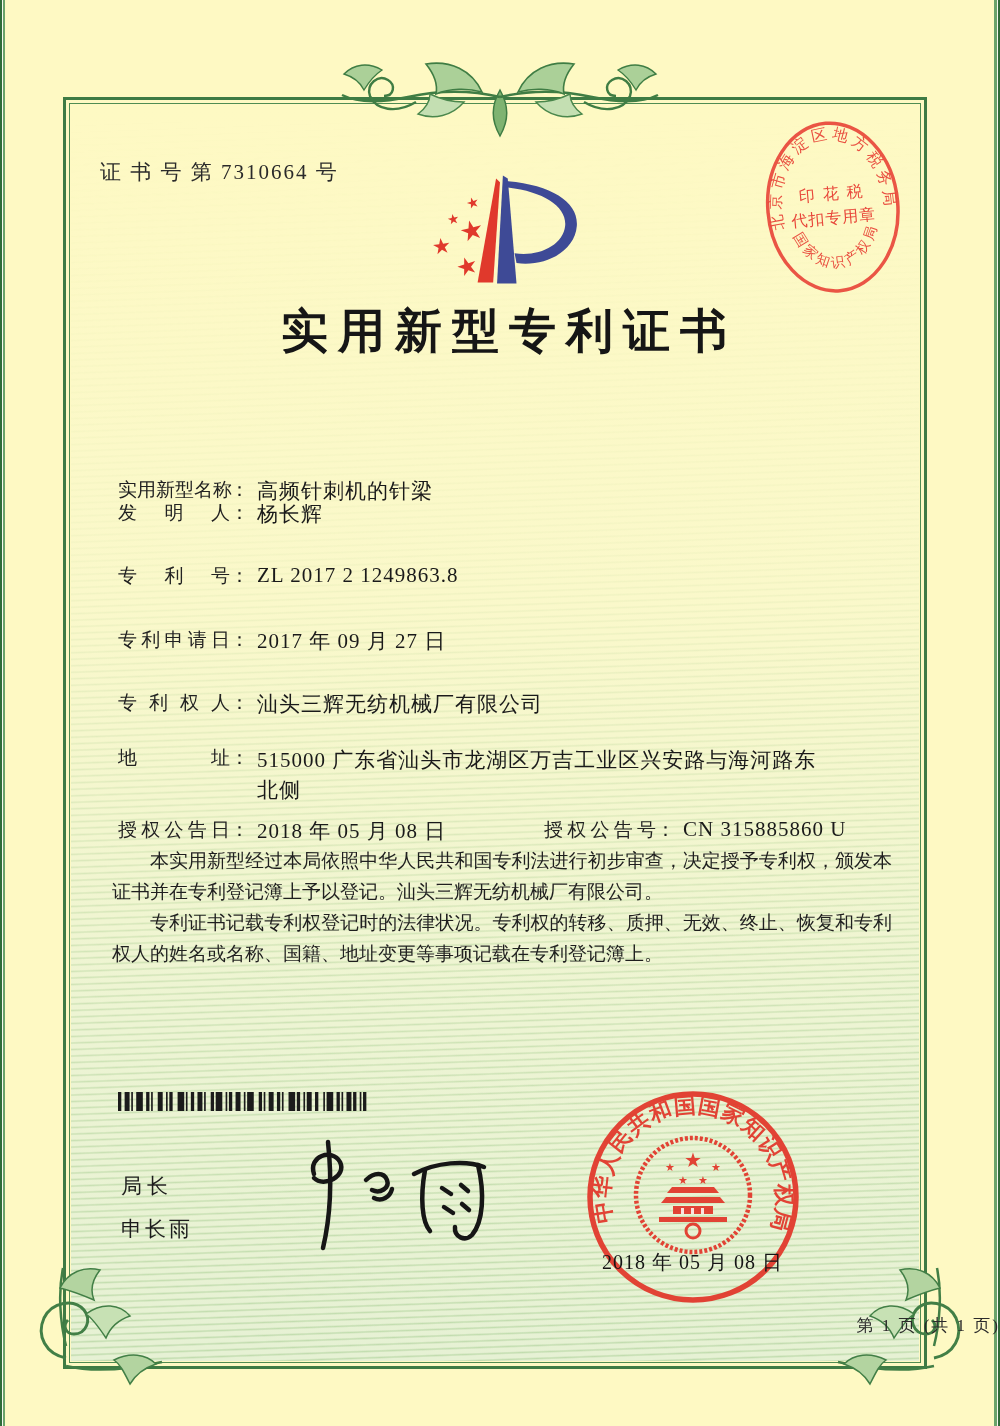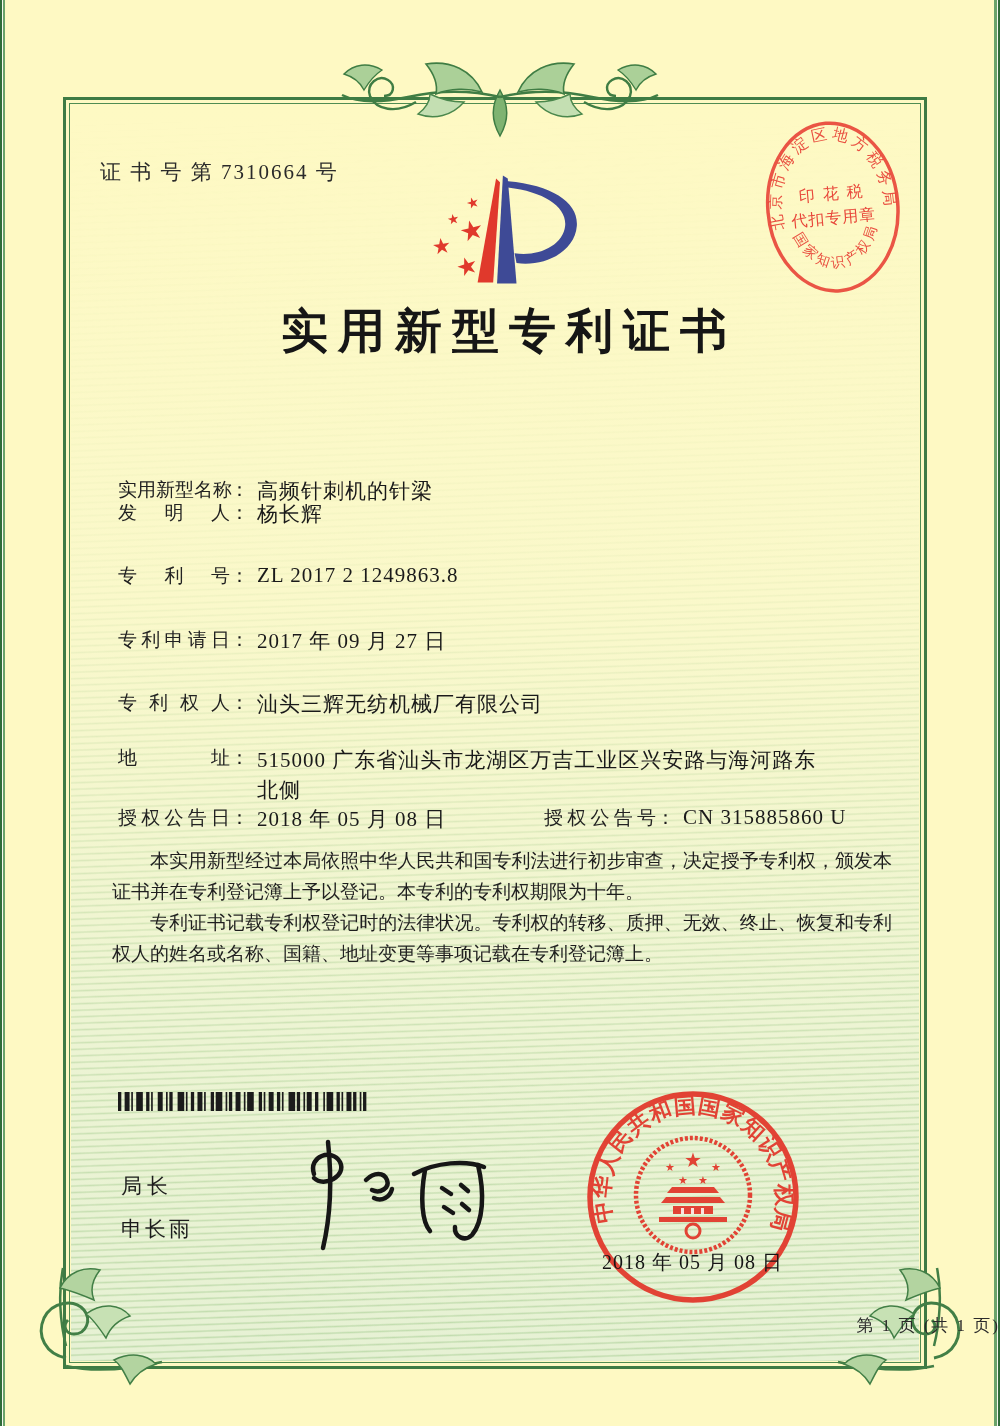--- a/index.html
+++ b/index.html
@@ -154,30 +154,30 @@
     </div>
     <div class="frow" style="top:190px;">
       <span class="flabel">专利申请日</span><span class="fcolon">：</span><span class="fvalue">2017 年 09 月 27 日</span>
     </div>
     <div class="frow" style="top:253px;">
       <span class="flabel">专利权人</span><span class="fcolon">：</span><span class="fvalue">汕头三辉无纺机械厂有限公司</span>
     </div>
     <div class="frow" style="top:308px;">
       <span class="flabel">地址</span><span class="fcolon">：</span><span class="fvalue wrap">515000 广东省汕头市龙湖区万吉工业区兴安路与海河路东北侧</span>
     </div>
-    <div class="frow" style="top:368px;">
+    <div class="frow" style="top:380px;">
       <span class="flabel">授权公告日</span><span class="fcolon">：</span><span class="fvalue">2018 年 05 月 08 日</span>
       <span class="grant-group">
         <span class="flabel">授权公告号</span><span class="fcolon">：</span><span class="fvalue">CN 315885860 U</span>
       </span>
     </div>
   </div>
 
   <div class="abs paras">
-    <p>本实用新型经过本局依照中华人民共和国专利法进行初步审查，决定授予专利权，颁发本证书并在专利登记簿上予以登记。本专利的专利权期限为十年。</p>
+    <p>本实用新型经过本局依照中华人民共和国专利法进行初步审查，决定授予专利权，颁发本证书并在专利登记簿上予以登记。汕头三辉无纺机械厂有限公司。</p>
     <p>专利证书记载专利权登记时的法律状况。专利权的转移、质押、无效、终止、恢复和专利权人的姓名或名称、国籍、地址变更等事项记载在专利登记簿上。</p>
   </div>
 
   <svg class="abs barcode" viewBox="0 0 151 18" preserveAspectRatio="none">
     <g fill="#1b1b1b">
       <rect x="0" y="0" width="2" height="18"></rect>
         <rect x="4" width="3" height="18"></rect>
         <rect x="8" width="1" height="18"></rect>
       <rect x="11" width="4" height="18"></rect>
         <rect x="17" width="2" height="18"></rect>

